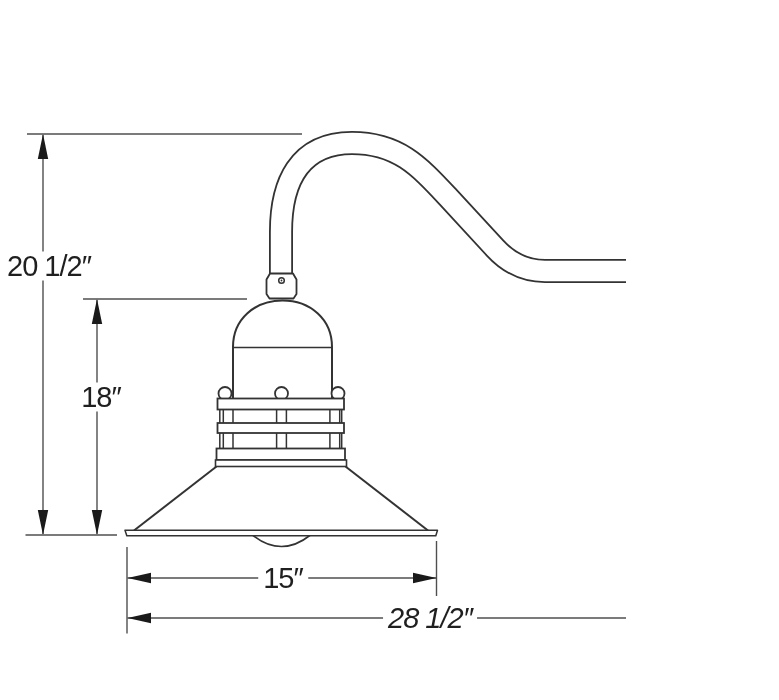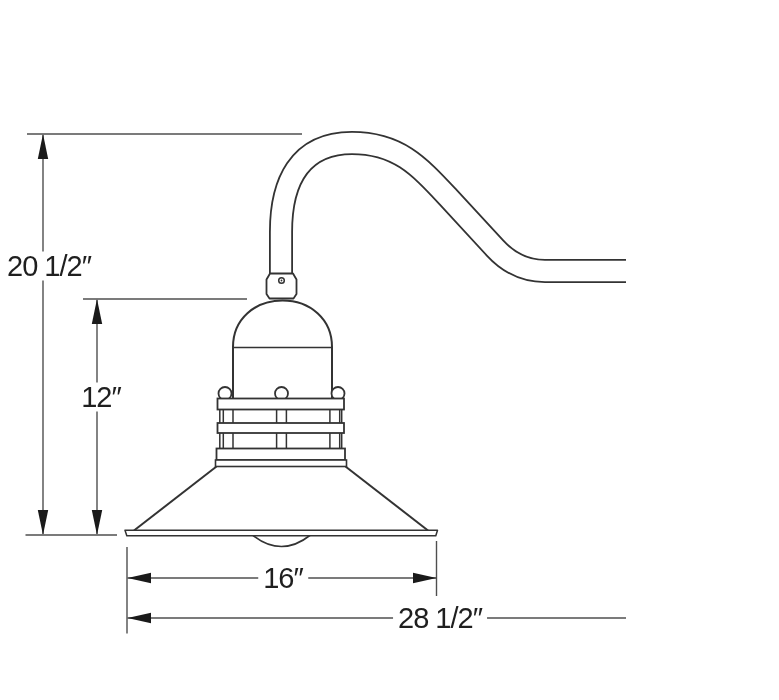--- a/index.html
+++ b/index.html
@@ -114,19 +114,19 @@
       </g>
 
       <path d="M252.5 535 Q281.5 558 310.5 535" fill="none" stroke="#333" stroke-width="1.6"></path>
 
       <polygon points="125,530.3 437.5,530.3 435.8,535.7 126.8,535.7" fill="#fff" stroke="#333" stroke-width="1.5" stroke-linejoin="round"></polygon>
     </g>
   </svg>
 
   <span class="dim-label" style="left:49px; top:266px;">20 1/2″</span>
 
-  <span class="dim-label" style="left:101px; top:397px;">12″</span>
+  <span class="dim-label" style="left:101px; top:397px;">18″</span>
 
 
-  <span class="dim-label" style="left:283px; top:578px;">16″</span>
+  <span class="dim-label" style="left:283px; top:578px;">15″</span>
 
-  <span class="dim-label" style="left:440px; top:618px;">28 1/2″</span>
+  <span class="dim-label" style="left:430px; top:618px;font-style:italic;">28 1/2″</span>
 </div>
 
 </body></html>

